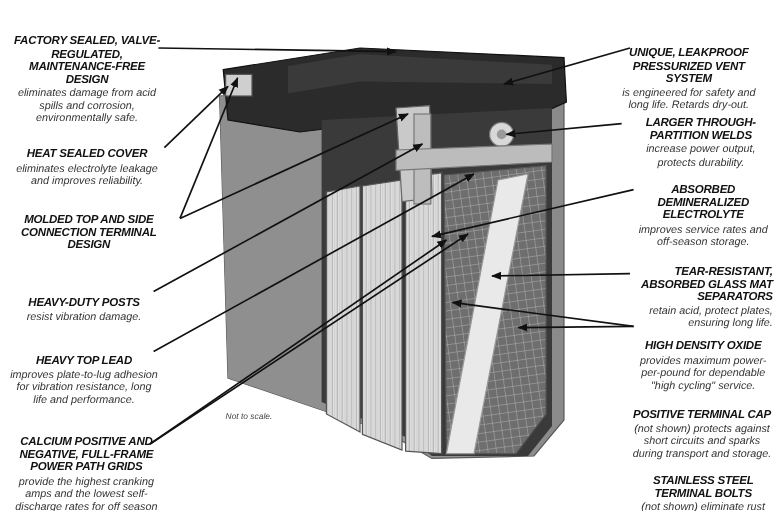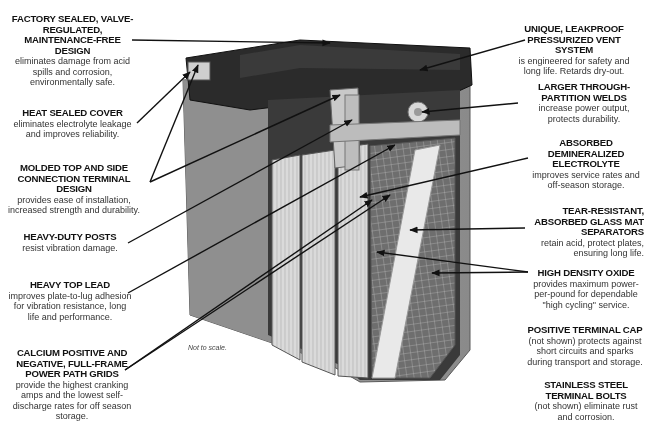--- a/index.html
+++ b/index.html
@@ -1,20 +1,20 @@
 <!DOCTYPE html>
 <html><head>
 <meta charset="utf-8">
 <style>
   html, body { margin:0; padding:0; background:#ffffff; }
   body { width:650px; height:426px; position:relative; overflow:hidden; font-family:"Liberation Sans", sans-serif; }
   #canvas { position:absolute; left:0; top:0; width:650px; height:426px; }
   .label { position:absolute; text-align:center; color:#1a1a1a; line-height:10.5px; }
-  .label .t { font-weight:bold; font-size:9.6px; letter-spacing:-0.2px; color:#111; display:block; text-transform:uppercase; }
-  .label .d { font-size:9px; color:#333; display:block; }
+  .label .t { font-weight:bold; font-style:italic; font-size:9.6px; letter-spacing:-0.2px; color:#111; display:block; text-transform:uppercase;margin-top:16px; }
+  .label .d { font-style:italic; font-size:9px; color:#333; display:block; }
   .note { position:absolute; font-style:italic; font-size:7px; color:#444; }
 </style>
 </head>
 <body>
 
 <div id="canvas">
   <svg width="650" height="426" viewBox="0 0 650 426" xmlns="http://www.w3.org/2000/svg">
     <defs>
       <pattern id="plateStripes" width="4" height="6" patternUnits="userSpaceOnUse">
         <rect width="4" height="6" fill="#e2e2e2"></rect>
@@ -80,21 +80,20 @@
   <div class="label" style="left:10px; top:14px; width:125px;">
     <span class="t">FACTORY SEALED, VALVE-REGULATED, MAINTENANCE-FREE DESIGN</span>
     <span class="d">eliminates damage from acid spills and corrosion, environmentally safe.</span>
   </div>
   <div class="label" style="left:10px; top:108px; width:125px;">
     <span class="t">HEAT SEALED COVER</span>
     <span class="d">eliminates electrolyte leakage and improves reliability.</span>
   </div>
   <div class="label" style="left:4px; top:163px; width:140px;">
     <span class="t">MOLDED TOP AND SIDE CONNECTION TERMINAL DESIGN</span>
-    <span class="d">provides ease of installation, increased strength and durability.</span>
   </div>
   <div class="label" style="left:10px; top:232px; width:120px;">
     <span class="t">HEAVY-DUTY POSTS</span>
     <span class="d">resist vibration damage.</span>
   </div>
   <div class="label" style="left:8px; top:280px; width:124px;">
     <span class="t">HEAVY TOP LEAD</span>
     <span class="d">improves plate-to-lug adhesion for vibration resistance, long life and performance.</span>
   </div>
   <div class="label" style="left:12px; top:348px; width:120px;">

